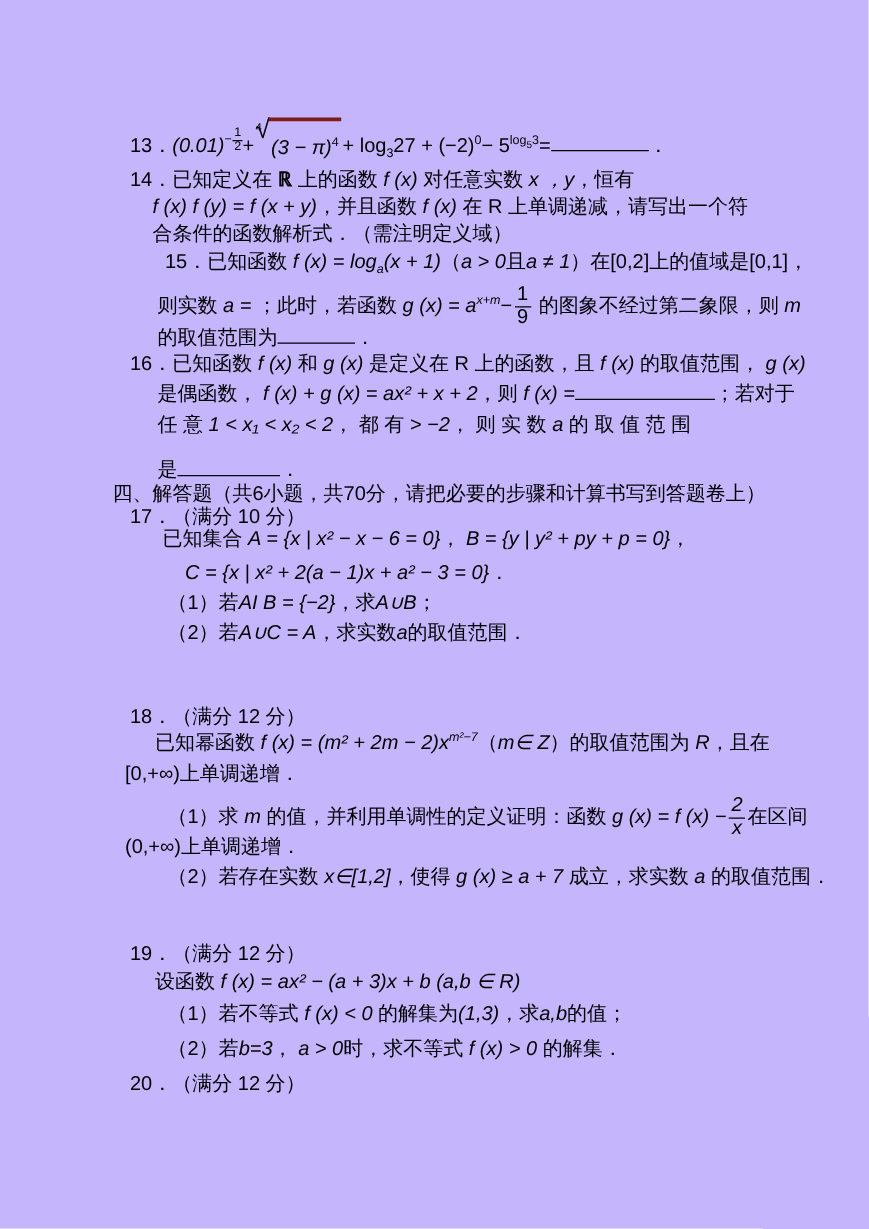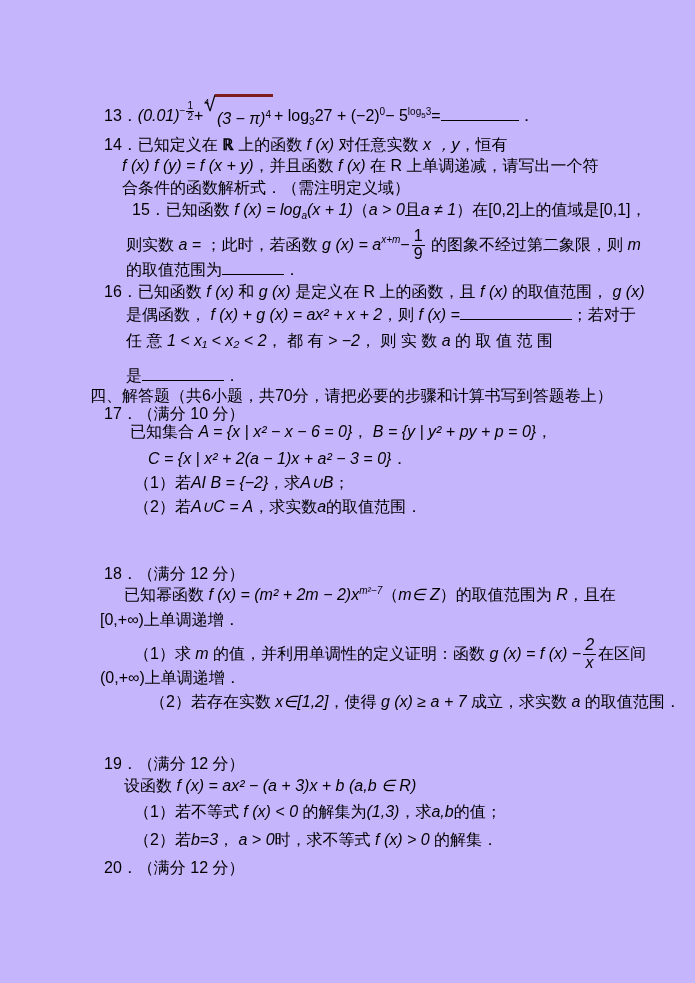--- a/index.html
+++ b/index.html
@@ -62,21 +62,21 @@
   <div class="ln" style="left:130px;top:421px;"><span>已知集合 </span><span class="m">A = {x | x² − x − 6 = 0}</span><span>，  </span><span class="m">B = {y | y² + py + p = 0}</span><span>，</span></div>
   <div class="ln" style="left:148px;top:448px;"><span class="m">C = {x | x² + 2(a − 1)x + a² − 3 = 0}</span><span>．</span></div>
   <div class="ln" style="left:134px;top:472px;"><span>（1）若</span><span class="m">AI B = {−2}</span><span>，求</span><span class="m">A∪B</span><span>；</span></div>
   <div class="ln" style="left:134px;top:496px;"><span>（2）若</span><span class="m">A∪C = A</span><span>，求实数</span><span class="m">a</span><span>的取值范围．</span></div>
 
   <div class="ln" style="left:104px;top:563px;"><span>18．</span><span>（满分 12 分）</span></div>
   <div class="ln" style="left:124px;top:584px;"><span>已知幂函数 </span><span class="m">f (x) = (m² + 2m − 2)x</span><sup class="m">m²−7</sup><span>（</span><span class="m">m∈ Z</span><span>）的取值范围为 </span><span class="m">R</span><span>，且在</span></div>
   <div class="ln" style="left:100px;top:609px;"><span>[0,+∞)上单调递增．</span></div>
   <div class="ln" style="left:134px;top:637px;"><span>（1）求 </span><span class="m">m</span><span> 的值，并利用单调性的定义证明：函数 </span><span class="m">g (x) = f (x) −</span><span class="frac m"><span class="top">2</span><span class="bot">x</span></span><span>在区间</span></div>
   <div class="ln" style="left:100px;top:667px;"><span>(0,+∞)上单调递增．</span></div>
-  <div class="ln" style="left:134px;top:691px;margin-left:16px;"><span>（2）若存在实数 </span><span class="m">x∈[1,2]</span><span>，使得 </span><span class="m">g (x) ≥ a + 7</span><span> 成立，求实数 </span><span class="m">a</span><span> 的取值范围．</span></div>
+  <div class="ln" style="left:134px;top:691px;"><span>（2）若存在实数 </span><span class="m">x∈[1,2]</span><span>，使得 </span><span class="m">g (x) ≥ a + 7</span><span> 成立，求实数 </span><span class="m">a</span><span> 的取值范围．</span></div>
 
   <div class="ln" style="left:104px;top:753px;"><span>19．</span><span>（满分 12 分）</span></div>
   <div class="ln" style="left:124px;top:775px;"><span>设函数 </span><span class="m">f (x) = ax² − (a + 3)x + b (a,b ∈ R)</span></div>
   <div class="ln" style="left:134px;top:801px;"><span>（1）若不等式 </span><span class="m">f (x) &lt; 0</span><span> 的解集为</span><span class="m">(1,3)</span><span>，求</span><span class="m">a,b</span><span>的值；</span></div>
   <div class="ln" style="left:134px;top:829px;"><span>（2）若</span><span class="m">b=3</span><span>， </span><span class="m">a &gt; 0</span><span>时，求不等式 </span><span class="m">f (x) &gt; 0</span><span> 的解集．</span></div>
 
   <div class="ln" style="left:104px;top:857px;"><span>20．</span><span>（满分 12 分）</span></div>
 
 </div>
 

